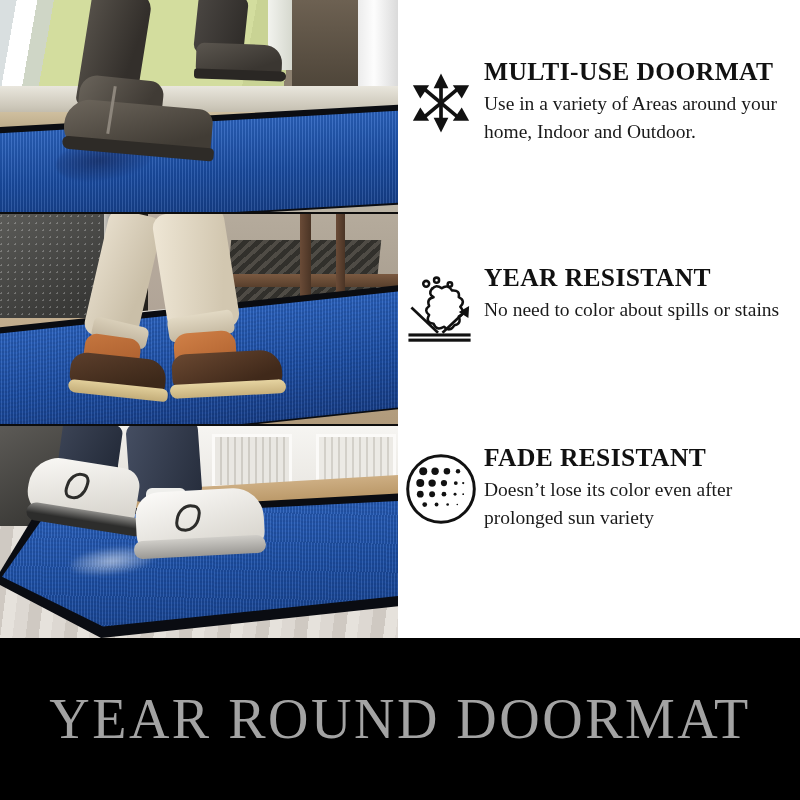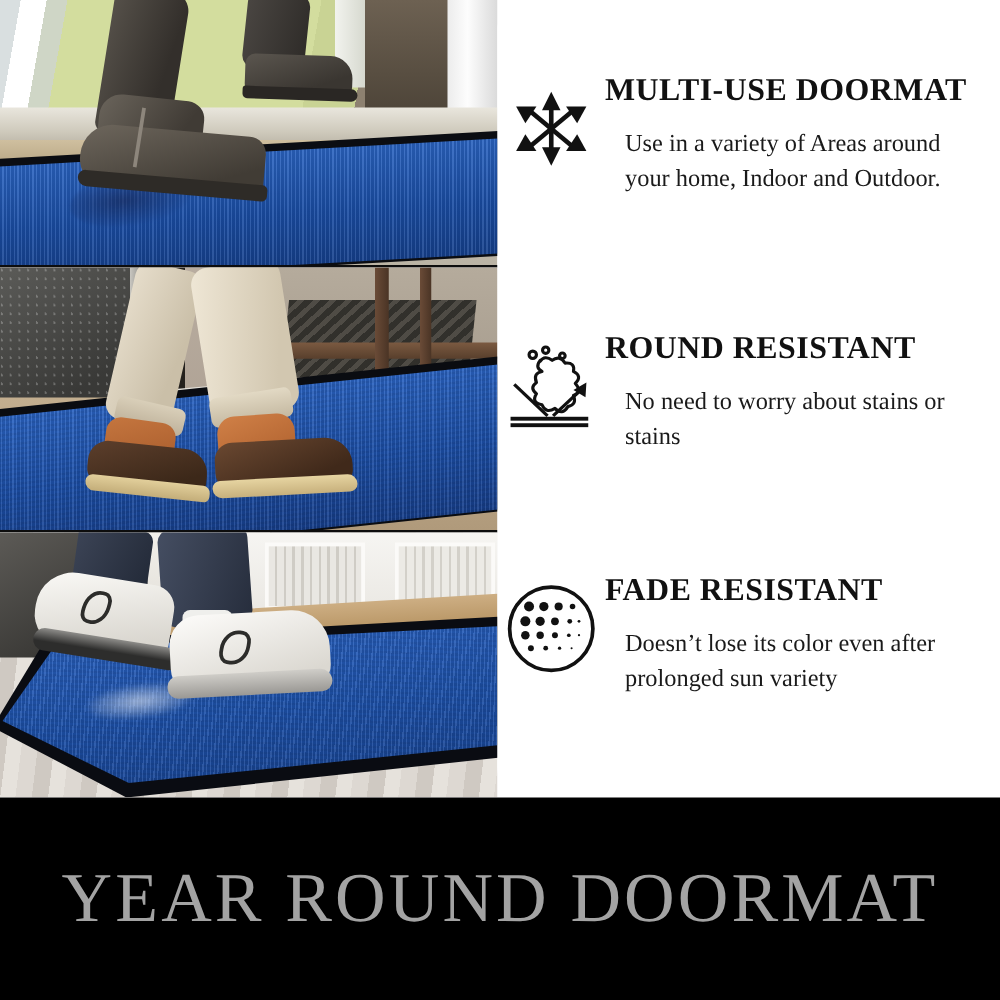--- a/index.html
+++ b/index.html
@@ -182,27 +182,27 @@
     border-radius:14px 16px 14px 14px;
     background:linear-gradient(180deg,#cfcdc8,#9a9894);transform:rotate(-3deg);}
   .p3-shoeR-mark{position:absolute;left:176px;top:78px;width:18px;height:22px;
     border:3px solid #2c2c2a;border-radius:60% 30% 60% 30%;transform:rotate(8deg);}
 
   
   .features{position:absolute;left:398px;top:0;width:402px;height:638px;background:#fff;border-radius:22px;}
   .feature{position:absolute;left:0;width:402px;display:flex;align-items:flex-start;}
   #feature-0{top:56px;}
   #feature-1{top:262px;}
-  #feature-2{top:456px;}
+  #feature-2{top:442px;}
   .f-icon{width:86px;min-width:86px;height:86px;display:flex;
     align-items:center;justify-content:center;padding-top:4px;}
   .f-text{padding-top:2px;padding-right:8px;}
   .f-title{font-size:25.5px;font-weight:700;letter-spacing:.4px;color:#111;
     line-height:1.1;margin:0 0 4px 0;white-space:nowrap;}
-  .f-desc{font-size:19.5px;color:#1a1a1a;line-height:1.42;margin:16px;max-width:300px;}
+  .f-desc{font-size:19.5px;color:#1a1a1a;line-height:1.42;margin:0;max-width:300px;}
 
   
   .banner{position:absolute;left:0;top:638px;width:800px;height:162px;background:#000;
     display:flex;align-items:center;justify-content:center;}
   .banner-text{color:#a3a3a3;font-size:56px;letter-spacing:2.5px;white-space:nowrap;
     line-height:1;font-weight:400;}
 </style>
 </head>
 <body>
 
@@ -330,22 +330,22 @@
           <g fill="none" stroke="#111" stroke-width="3.6">
             <path d="M10 48 L46 82"></path>
             <path d="M52 82 L84 52"></path>
           </g>
           <polygon points="88,46 87,62 74,54" fill="#111"></polygon>
           <rect x="6" y="83" width="84" height="4.2" fill="#111"></rect>
           <rect x="6" y="90" width="84" height="4.2" fill="#111"></rect>
         </svg>
       </div>
       <div class="f-text">
-        <p class="f-title">ROUND RESISTANT</p>
-        <p class="f-desc">No need to worry about stains or stains</p>
+        <p class="f-title">YEAR RESISTANT</p>
+        <p class="f-desc">No need to color about spills or stains</p>
       </div>
     </div>
 
     <div class="feature" id="feature-2">
       <div class="f-icon">
         <svg width="74" height="74" viewBox="0 0 100 100" aria-hidden="true">
           <circle cx="50" cy="50" r="45" fill="none" stroke="#111" stroke-width="4"></circle>
           <g fill="#111">
             <circle cx="26" cy="26" r="5.4"></circle>
               <circle cx="42" cy="26" r="5.0"></circle>

